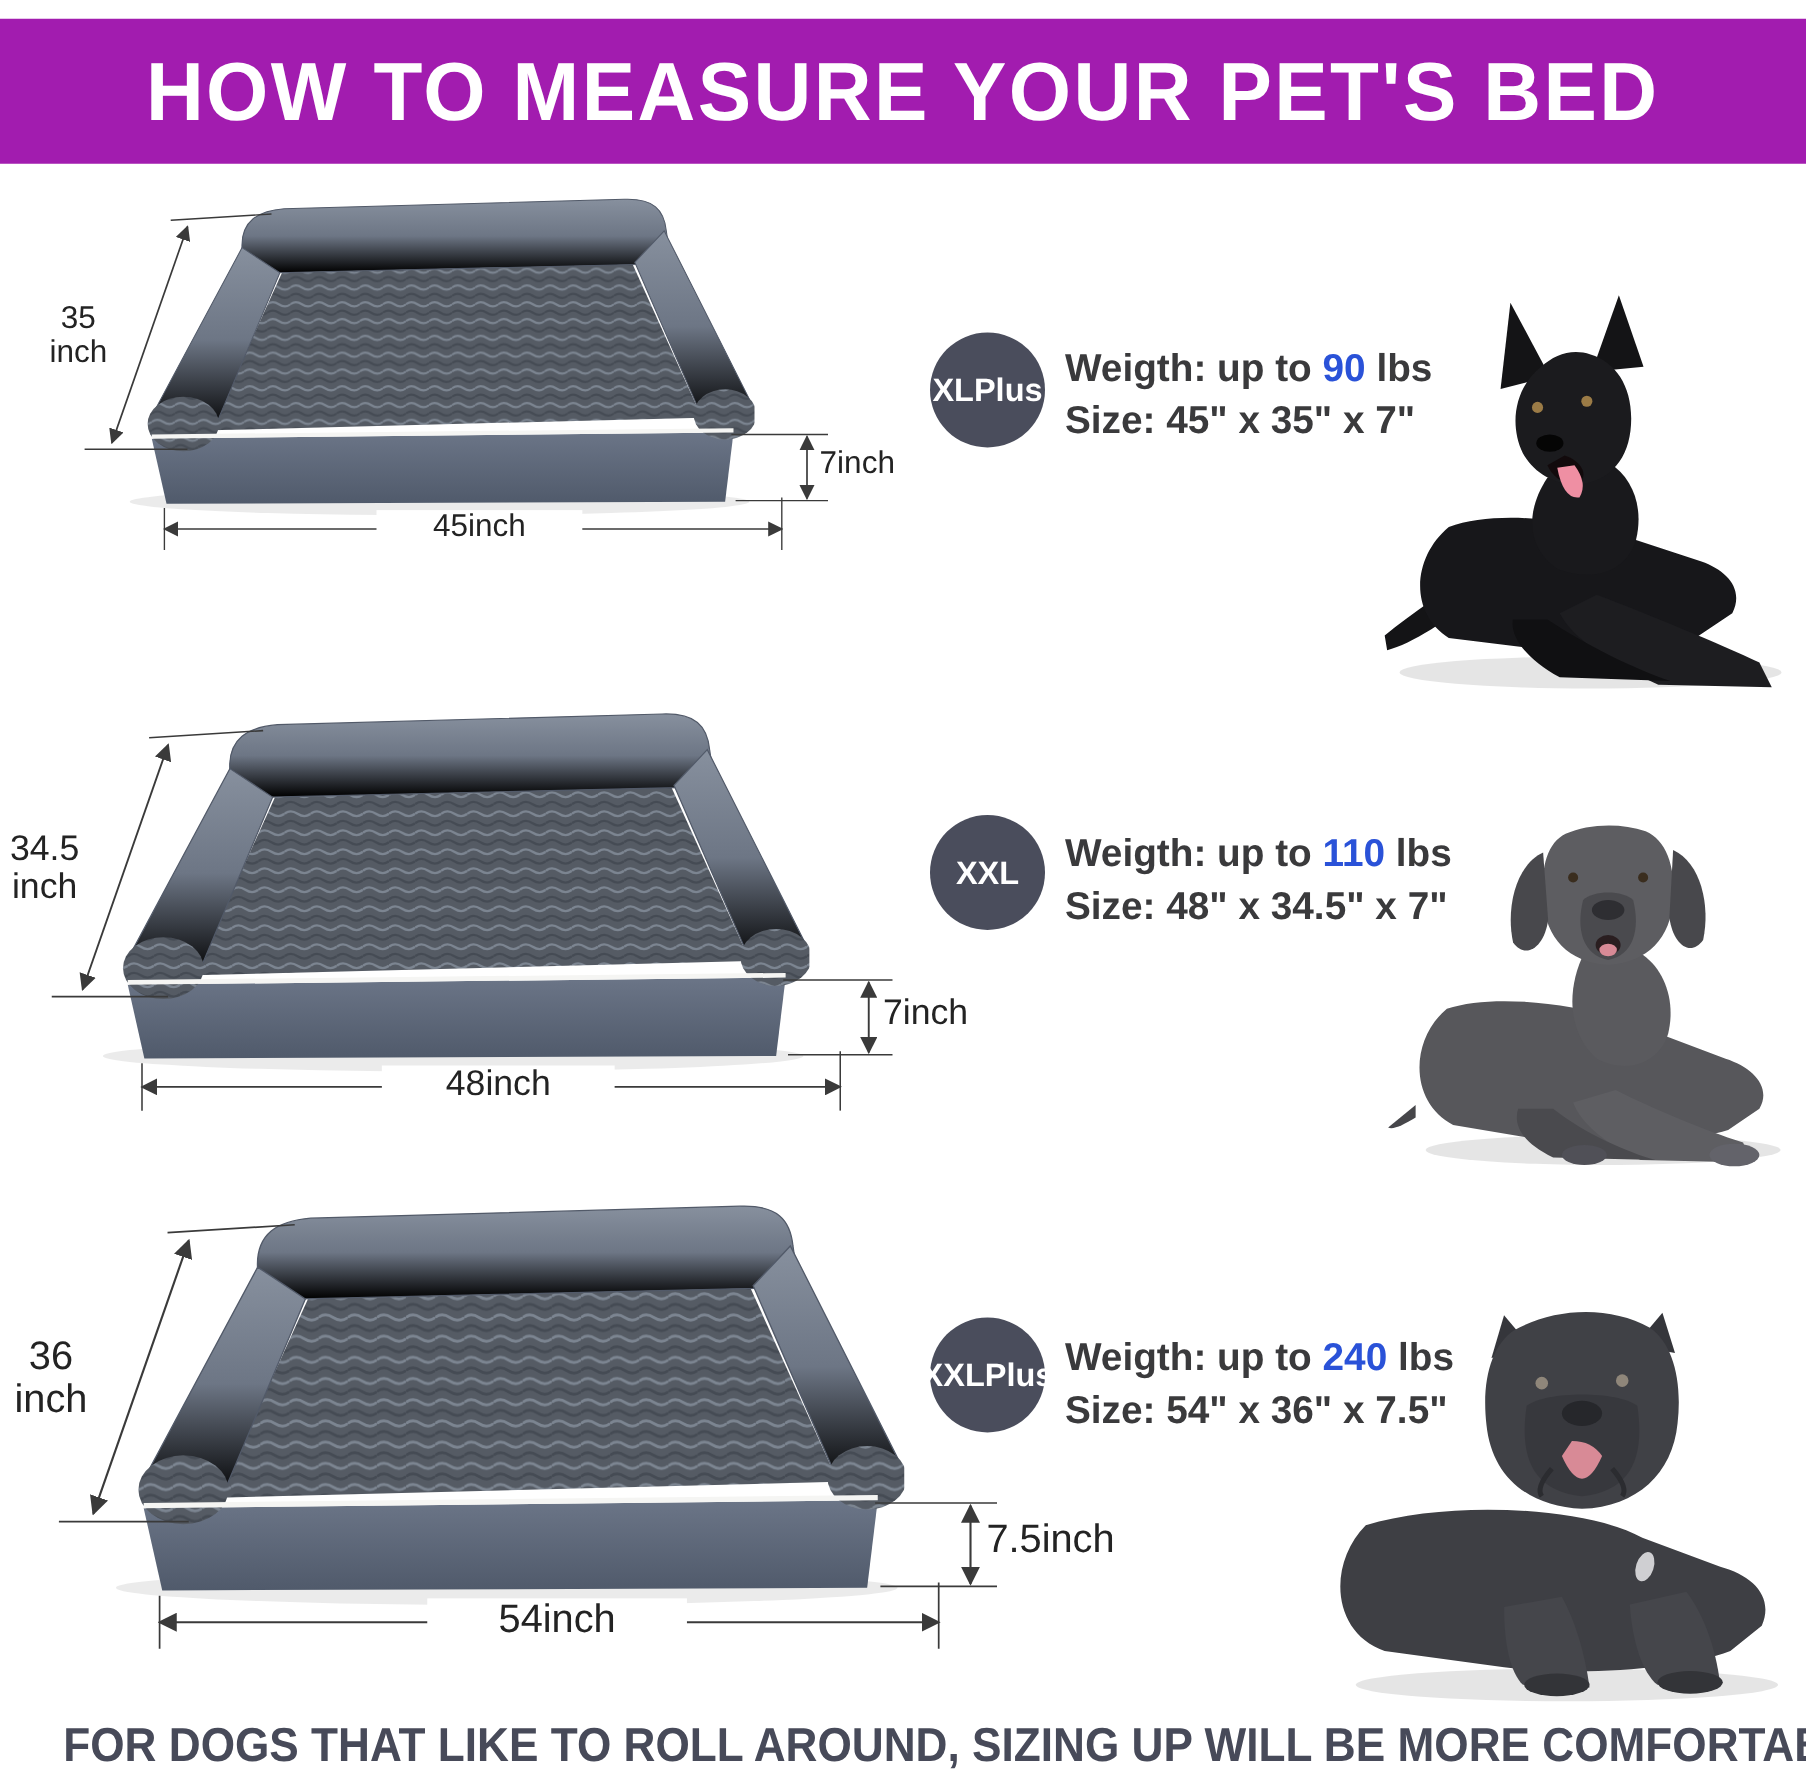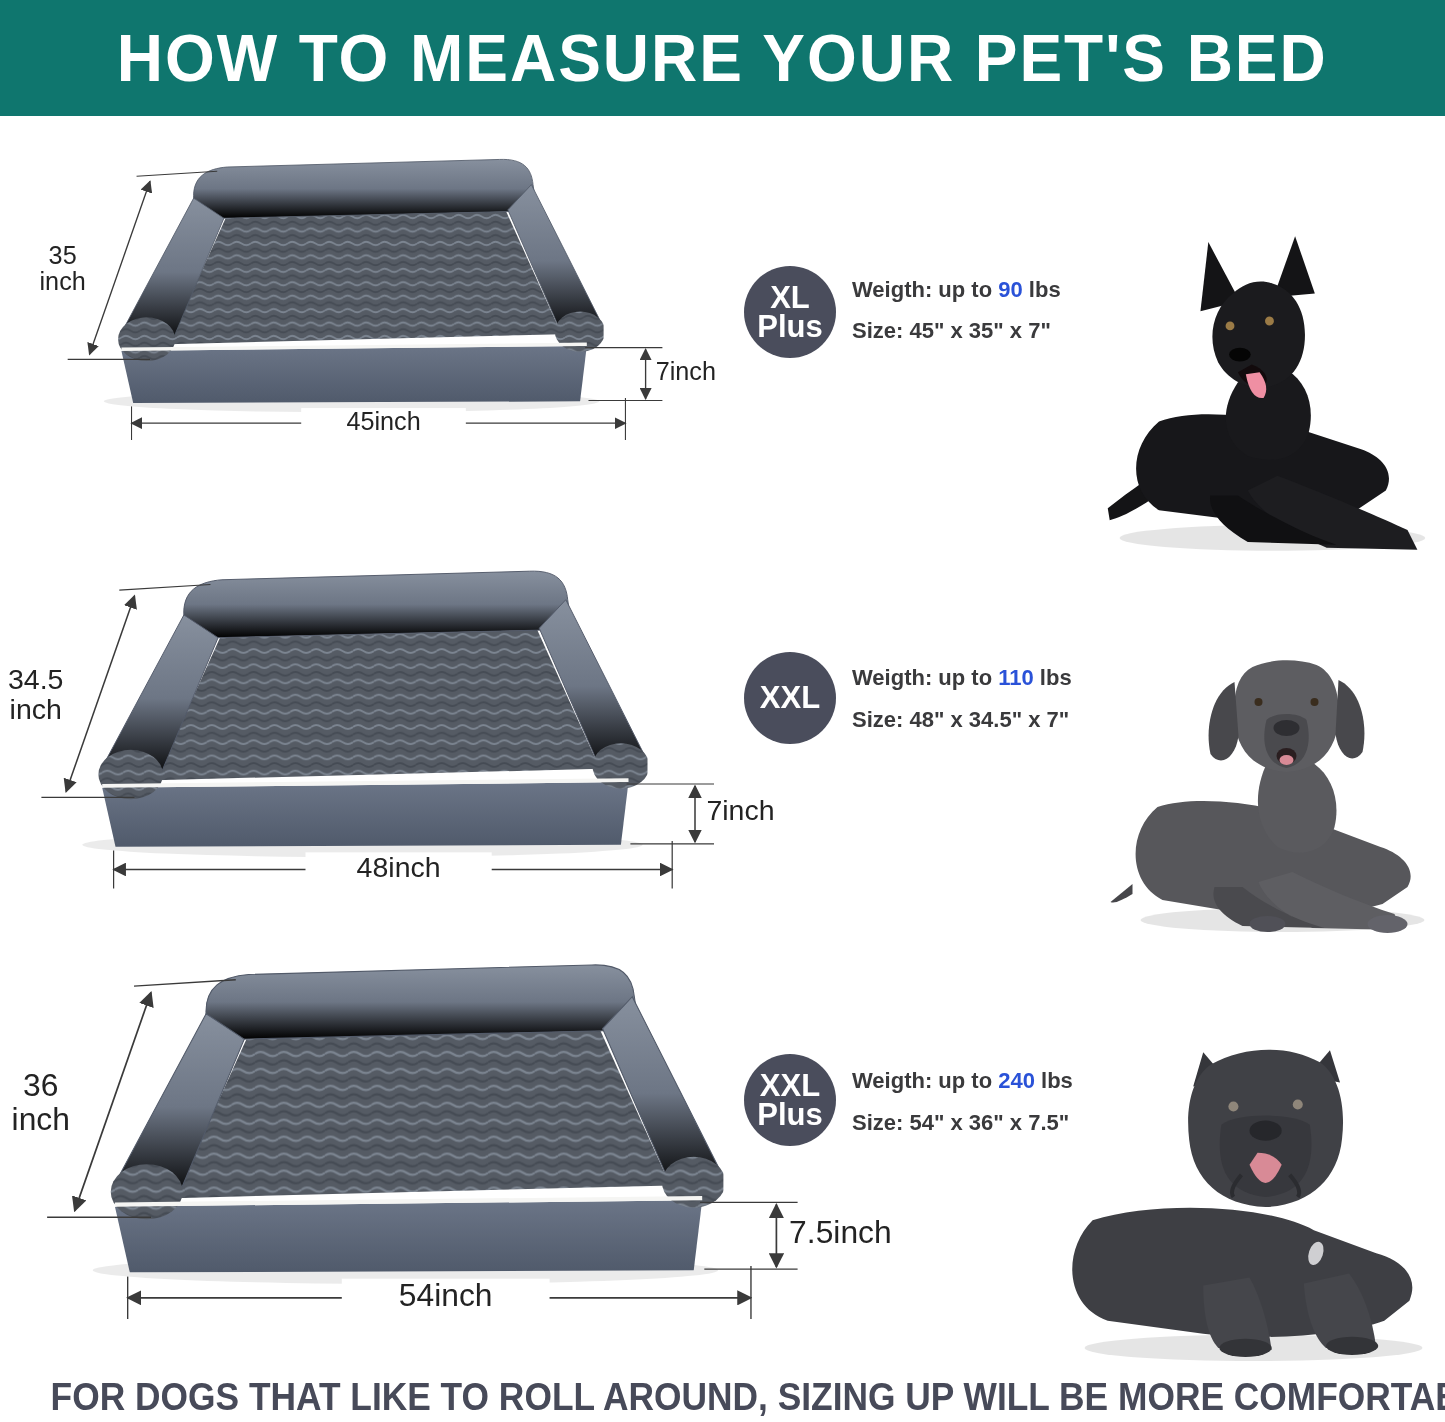--- a/index.html
+++ b/index.html
@@ -1,38 +1,38 @@
 <!DOCTYPE html>
 <html><head>
 <meta charset="utf-8">
 <style>
   html,body{margin:0;padding:0;background:#fff;}
   .canvas{position:relative;width:1445px;height:1422px;background:#ffffff;overflow:hidden;
           font-family:"Liberation Sans",sans-serif;}
   
-  .header-band{position:absolute;left:0;top:0;width:1445px;height:116px;background:#0f766e;
+  .header-band{position:absolute;left:0;top:15px;width:1445px;height:116px;background:#a21caf;
                display:flex;align-items:center;justify-content:center;}
   .header-title{color:#ffffff;font-weight:700;font-size:66px;letter-spacing:2px;white-space:nowrap;
                 transform:scaleX(0.97);transform-origin:center;}
   .footer-note{position:absolute;left:0;top:1376px;width:1445px;text-align:center;color:#474a59;
                font-weight:700;font-size:38px;white-space:nowrap;transform:scaleX(0.93);transform-origin:center;}
   
   .diagram{position:absolute;width:830px;height:360px;transform-origin:0 0;}
   .bed{position:absolute;left:50px;top:0;width:640px;height:320px;}
   .dims{position:absolute;left:0;top:0;width:830px;height:360px;}
   .lbl{position:absolute;color:#232323;font-size:30px;line-height:32px;white-space:nowrap;}
   .lbl-depth{left:0;top:114px;width:92px;text-align:center;}
   .lbl-depth span{display:block;}
   .lbl-width{left:330px;top:312px;width:184px;text-align:center;background:#ffffff;padding:0 6px;}
   .lbl-height{left:752px;top:252px;}
   
   .badge{position:absolute;left:744px;width:92px;height:92px;border-radius:50%;background:#4a4d5c;
-         color:#ffffff;display:flex;flex-direction:column;align-items:center;justify-content:center;
-         font-weight:700;font-size:31px;line-height:0.95;text-align:center;}
-  .spec-line{position:absolute;left:852px;font-weight:700;font-size:22px;color:#3a3a3c;white-space:nowrap;}
+         color:#ffffff;display:flex;flex-direction:row;align-items:center;justify-content:center;
+         font-weight:700;font-size:26px;line-height:0.95;text-align:center;}
+  .spec-line{position:absolute;left:852px;font-weight:700;font-size:31px;color:#3a3a3c;white-space:nowrap;}
   .val-blue{color:#2a52d8;}
   .dog{position:absolute;}
 </style>
 </head>
 <body>
 
 <div class="canvas">
 
   <svg width="0" height="0" style="position:absolute" aria-hidden="true">
     <defs>

